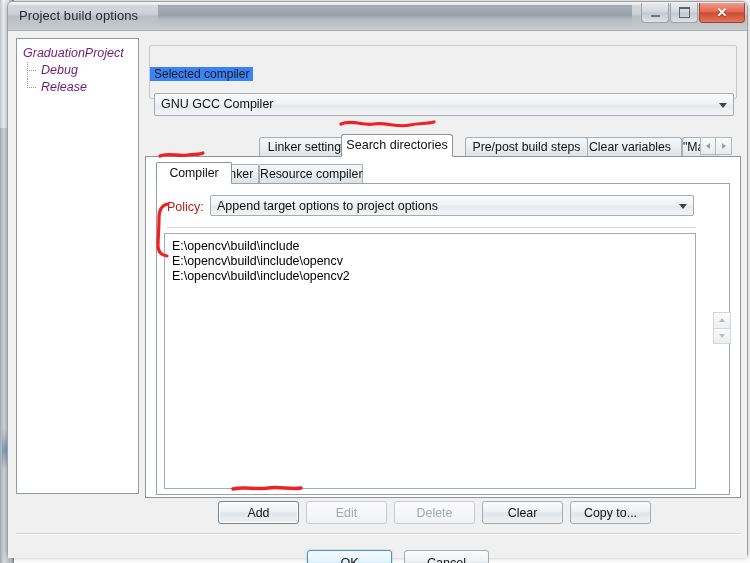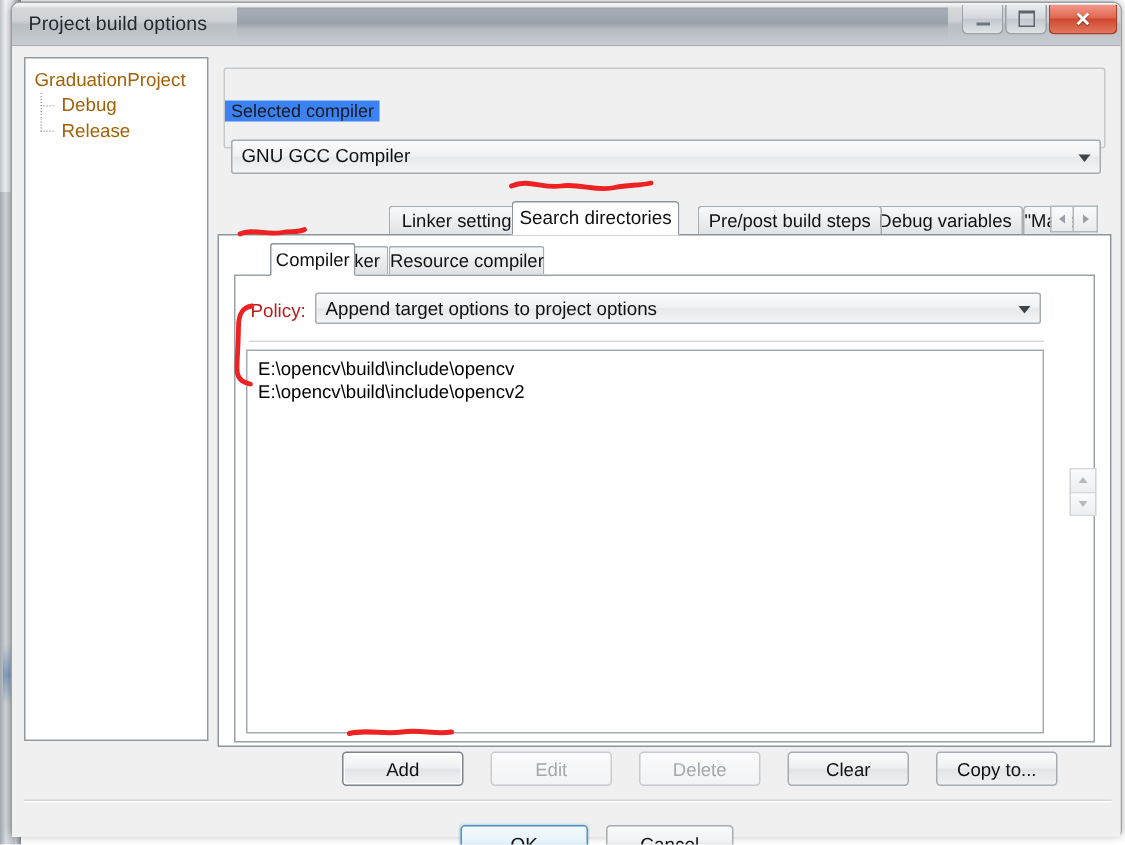--- a/index.html
+++ b/index.html
@@ -130,21 +130,22 @@
   
   .tree-panel {
     position: absolute;
     left: 8px; top: 7px;
     width: 123px; height: 456px;
     background: #ffffff;
     border: 1px solid #919aa3;
     box-sizing: border-box;
     padding: 6px 0 0 6px;
     font-size: 12.5px;
-    color: #a16207;
+    color: #701a75;
+    font-style: italic;
   }
   .tree-root { white-space: nowrap; line-height: 17px; }
   .tree-child {
     position: relative;
     padding-left: 18px;
     line-height: 17px;
     white-space: nowrap;
   }
   .tree-child .tconn {
     position: absolute;
@@ -366,23 +367,23 @@
     border-bottom: 1px solid #d2d6da;
     box-sizing: border-box;
   }
   .spin-btn:last-child { border-bottom: none; }
   .spin-up { width:0;height:0;border-left:3px solid transparent;border-right:3px solid transparent;border-bottom:4px solid #b6bbc0; }
   .spin-dn { width:0;height:0;border-left:3px solid transparent;border-right:3px solid transparent;border-top:4px solid #b6bbc0; }
 
   
   .btnrow {
     position: absolute;
-    left: 220px; top: 470px;
+    left: 210px; top: 470px;
     display: flex;
-    gap: 18px;
+    gap: 7px;
   }
   .btn {
     width: 81px; height: 23px;
     background: linear-gradient(to bottom,#fafbfb 0%,#f0f1f2 45%,#e2e5e8 52%,#eff0f1 100%);
     border: 1px solid #a6acb2;
     border-radius: 3px;
     box-sizing: border-box;
     font-size: 12.4px;
     color: #111;
     display: flex; align-items: center; justify-content: center;
@@ -490,53 +491,54 @@
       <div class="main"></div>
       <div class="groupbox" style="left:141px;top:14px;width:588px;height:54px;"></div>
       <div class="group-label">Selected compiler</div>
       <div class="combo">
         <span>GNU GCC Compiler</span>
         <div class="combo-arrow"></div>
       </div>
 
       <div class="tabstrip" id="outer-tabs">
           <div class="tab clipped" style="left: 537px; width: 38px;">"Make" commands</div>
-          <div class="tab" style="left: 433px; width: 104px;">Debug variables</div>
+          <div class="tab" style="left: 433px; width: 104px;">Clear variables</div>
           <div class="tab" style="left: 320px; width: 123px;">Pre/post build steps</div>
           <div class="tab active" style="left: 196px; width: 112px;">Search directories</div>
           <div class="tab" style="left: 114px; width: 97px;">Linker settings</div>
         <div class="tabscroll">
           <div class="tabscroll-btn">
             <div class="arrL"></div>
           </div>
           <div class="tabscroll-btn">
             <div class="arrR"></div>
           </div>
         </div>
       </div>
 
       <div class="tabpage"></div>
 
       <div class="innertabs" id="inner-tabs">
-          <div class="itab active" style="left: 0px; width: 57px; margin-left: 24px;">Compiler</div>
+          <div class="itab active" style="left: 0px; width: 76px;">Compiler</div>
           <div class="itab" style="left: 58px; width: 45px;">Linker</div>
           <div class="itab" style="left: 103px; width: 104px;">Resource compiler</div>
         </div>
 
       <div class="innerpage"></div>
 
       <div class="policy-label">Policy:</div>
       <div class="policy-combo">
         <span>Append target options to project options</span>
         <div class="combo-arrow"></div>
       </div>
 
       <div class="hsep"></div>
 
       <div class="pathlist" id="path-list">
+          <div class="path-row">E:\opencv\build\include</div>
           <div class="path-row">E:\opencv\build\include\opencv</div>
           <div class="path-row">E:\opencv\build\include\opencv2</div>
         </div>
 
       <div class="spinner">
         <div class="spin-btn">
           <div class="spin-up"></div>
         </div>
         <div class="spin-btn">
           <div class="spin-dn"></div>

